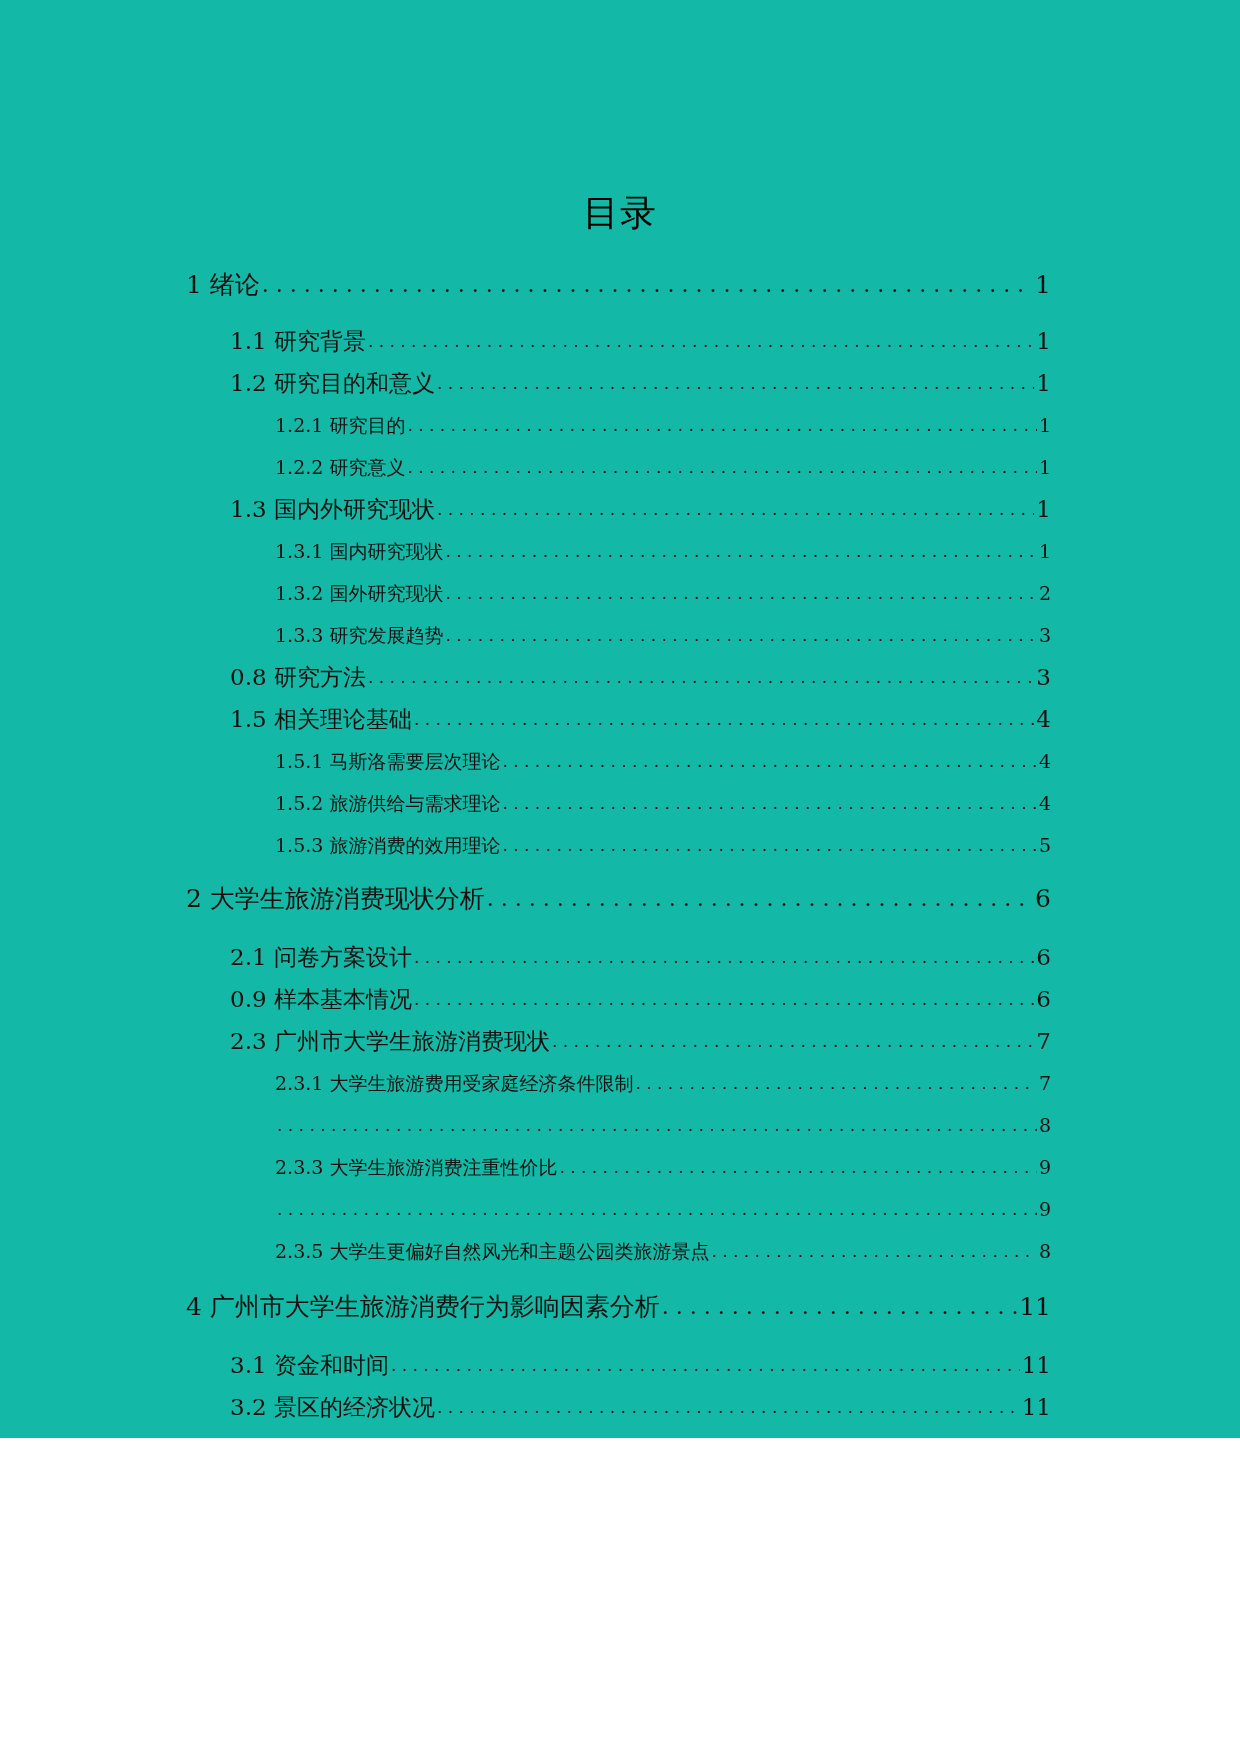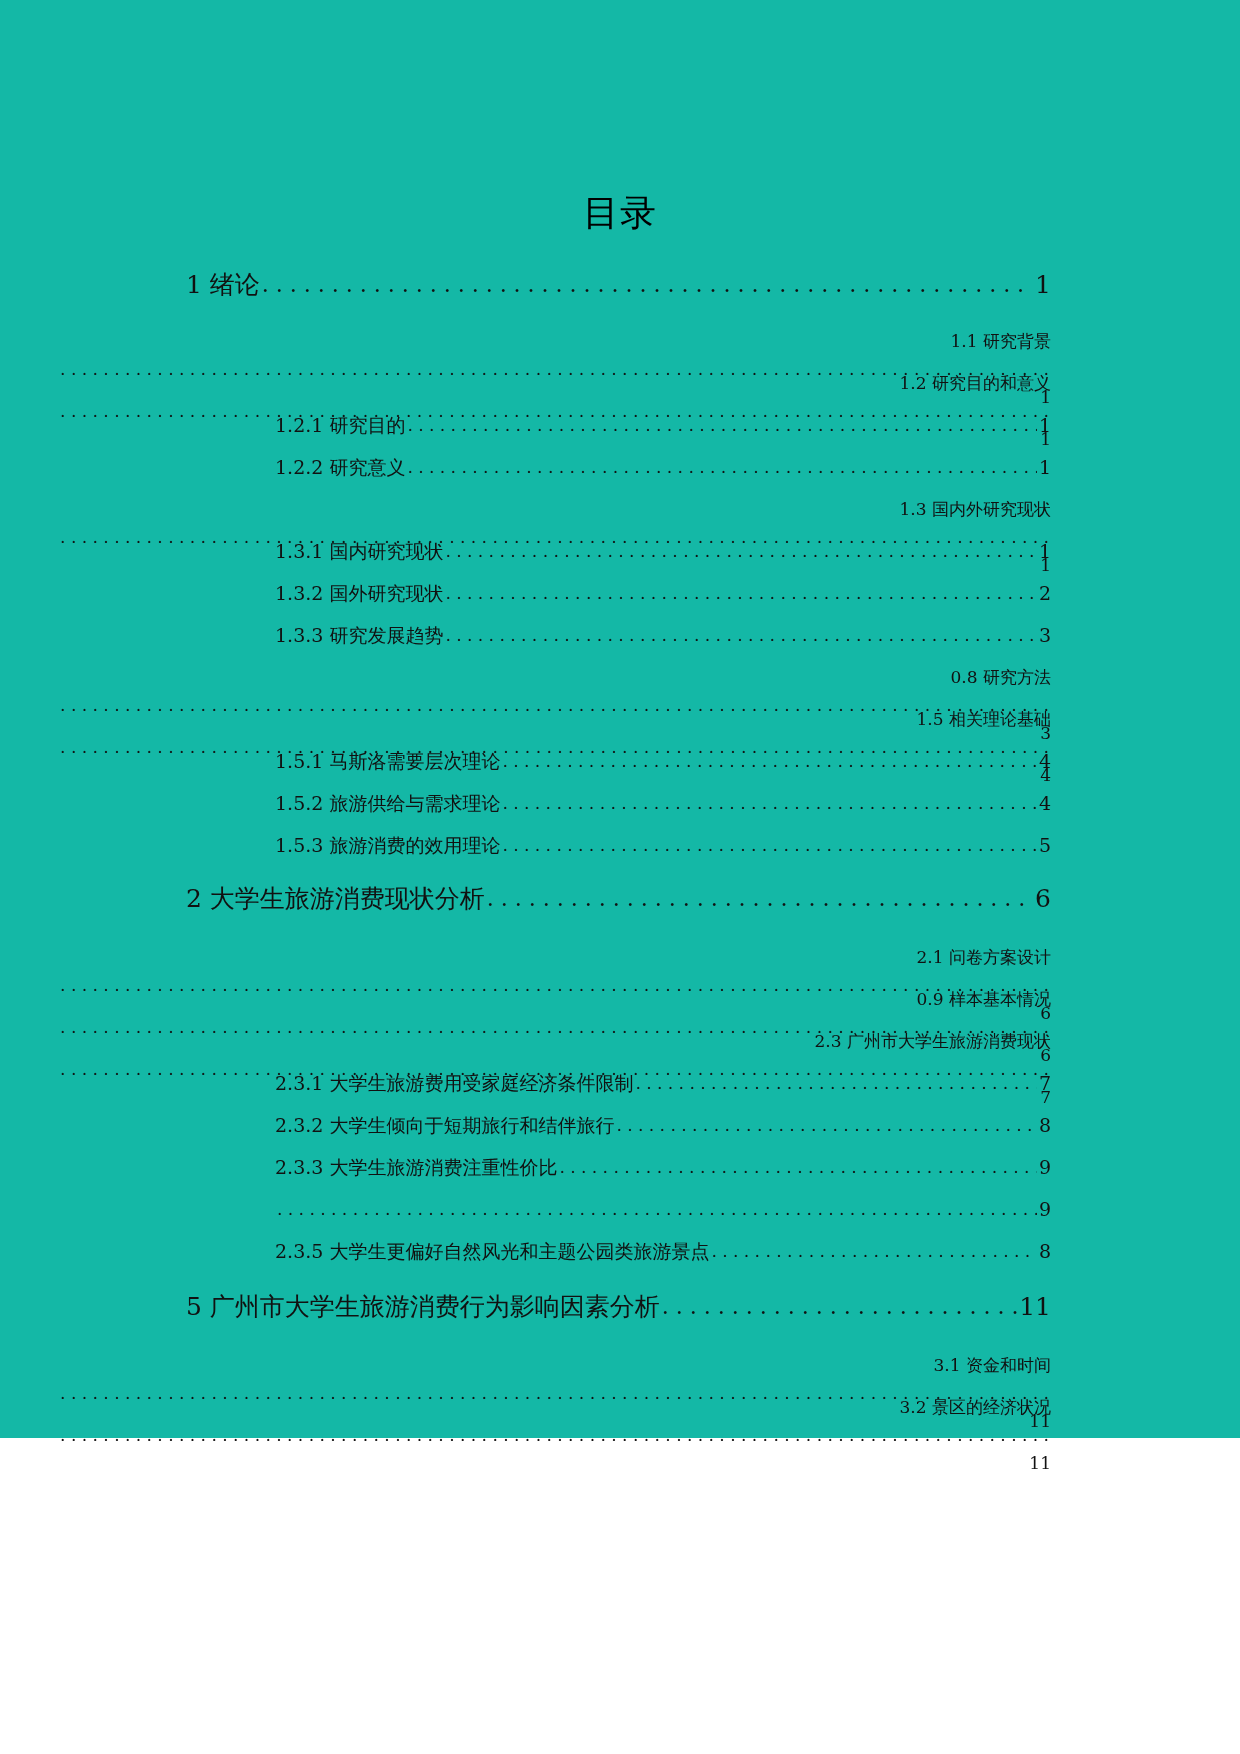--- a/index.html
+++ b/index.html
@@ -9,21 +9,21 @@
   .title { position: absolute; left: 0; width: 1240px; top: 188px; text-align: center;
            font-family: "DejaVu Sans", "Liberation Sans", sans-serif; font-size: 36px; line-height: 50px; color: #000; letter-spacing: 1px; }
   .toc { position: absolute; left: 0; top: 0; width: 1240px; }
   .entry { position: absolute; display: flex; align-items: flex-end; white-space: nowrap; right: 189px; }
   .entry .text { flex: 0 0 auto; }
   .entry .leader { flex: 1 1 auto; overflow: hidden; white-space: nowrap; letter-spacing: 0; margin: 0 2px; color: #111; }
   .entry .leader::before { content: ". . . . . . . . . . . . . . . . . . . . . . . . . . . . . . . . . . . . . . . . . . . . . . . . . . . . . . . . . . . . . . . . . . . . . . . . . . . . . . . . . . . . . . . . . . . ."; }
   .entry .page-num { flex: 0 0 auto; }
   .lvl1 { left: 186px; font-size: 25px; line-height: 34px; }
   .lvl1 .leader { font-size: 22px; }
-  .lvl2 { left: 230px; font-size: 17px; line-height: 28px; flex-direction: column; }
+  .lvl2 { left: 230px; font-size: 23px; line-height: 28px; }
   .lvl2 .leader { font-size: 17px; }
   .lvl3 { left: 275px; font-size: 19px; line-height: 28px; }
   .lvl3 .leader { font-size: 17px; }
 </style>
 </head>
 <body>
 
 <div class="page">
   <div class="title">目录</div>
 
@@ -117,40 +117,39 @@
       <span class="text">2.3 广州市大学生旅游消费现状</span>
       <span class="leader"></span>
       <span class="page-num">7</span>
     </div>
     <div class="entry lvl3" style="top:1069px">
       <span class="text">2.3.1 大学生旅游费用受家庭经济条件限制</span>
       <span class="leader"></span>
       <span class="page-num">7</span>
     </div>
     <div class="entry lvl3" style="top:1111px">
-      <span class="text">2.3.2 大学生倾向于短期旅行和结伴旅行</span>
       <span class="leader"></span>
       <span class="page-num">8</span>
     </div>
     <div class="entry lvl3" style="top:1153px">
       <span class="text">2.3.3 大学生旅游消费注重性价比</span>
       <span class="leader"></span>
       <span class="page-num">9</span>
     </div>
     <div class="entry lvl3" style="top:1195px">
       <span class="leader"></span>
       <span class="page-num">9</span>
     </div>
     <div class="entry lvl3" style="top:1237px">
       <span class="text">2.3.5 大学生更偏好自然风光和主题公园类旅游景点</span>
       <span class="leader"></span>
       <span class="page-num">8</span>
     </div>
     <div class="entry lvl1" style="top:1290px">
-      <span class="text">5 广州市大学生旅游消费行为影响因素分析</span>
+      <span class="text">4 广州市大学生旅游消费行为影响因素分析</span>
       <span class="leader"></span>
       <span class="page-num">11</span>
     </div>
     <div class="entry lvl2" style="top:1351px">
       <span class="text">3.1 资金和时间</span>
       <span class="leader"></span>
       <span class="page-num">11</span>
     </div>
     <div class="entry lvl2" style="top:1393px">
       <span class="text">3.2 景区的经济状况</span>

